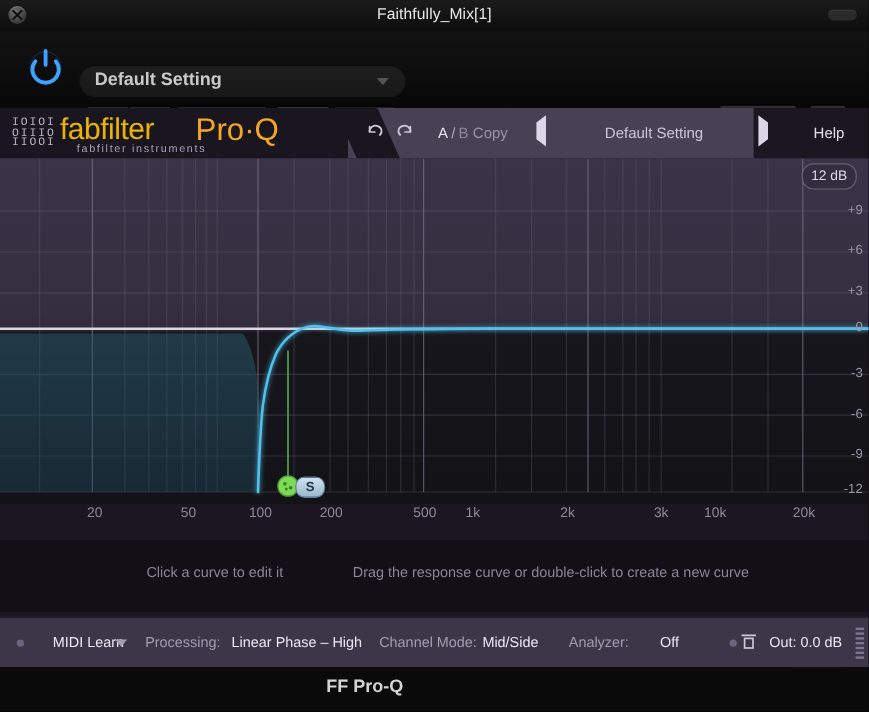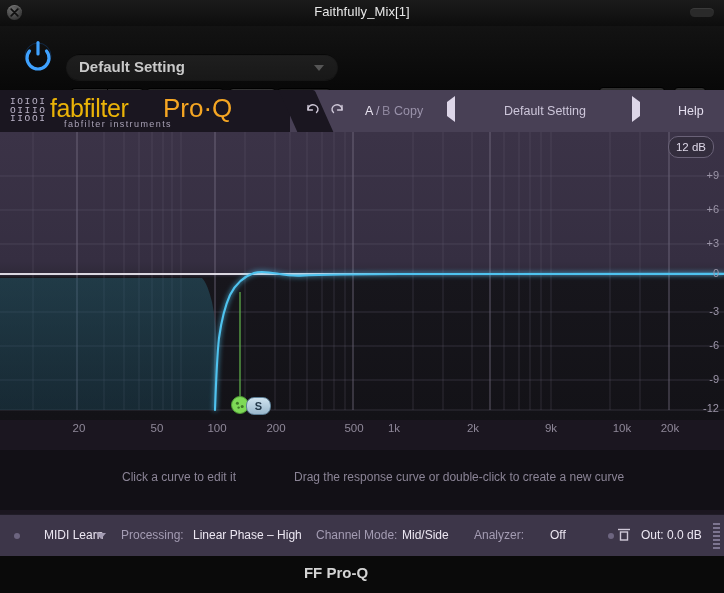--- a/index.html
+++ b/index.html
@@ -159,21 +159,21 @@
     left: 0; top: 90px;
     width: 724px; height: 466px;
     background: #1b1620;
     overflow: hidden;
   }
 
   
   .plug-header {
     position: absolute;
     left: 0; top: 0;
-    width: 724px; height: 42px;
+    width: 628px; height: 42px;
     background: #484055;
   }
   .plug-header-dark {
     position: absolute;
     left: 0; top: 0;
     width: 290px; height: 42px;
     background: #1a1620;
     border-bottom-right-radius: 0;
   }
   .plug-header-dark::after {
@@ -366,21 +366,20 @@
     background: #0a0a0a;
   }
   .footer-text {
     position: absolute;
     left: 0; top: 8px;
     width: 608px;
     text-align: center;
     font-size: 15px;
     font-weight: bold;
     color: #d4d4d4;
-    margin-left: 32px;
   }
 </style>
 </head>
 <body>
 
 <div id="app">
 
   <div class="titlebar">
     <div class="close-btn">
       <svg width="9" height="9" viewBox="0 0 9 9">
@@ -583,22 +582,22 @@
     </div>
 
     <div class="freq-axis">
       <div class="freq-tick" style="left:79px">20</div>
       <div class="freq-tick" style="left:157px">50</div>
       <div class="freq-tick" style="left:217px">100</div>
       <div class="freq-tick" style="left:276px">200</div>
       <div class="freq-tick" style="left:354px">500</div>
       <div class="freq-tick" style="left:394px">1k</div>
       <div class="freq-tick" style="left:473px">2k</div>
-      <div class="freq-tick" style="left:551px">9k</div>
-      <div class="freq-tick" style="left:622px">10k</div>
+      <div class="freq-tick" style="left:551px">3k</div>
+      <div class="freq-tick" style="left:596px">10k</div>
       <div class="freq-tick" style="left:670px">20k</div>
     </div>
 
     <div class="hint-bar">
       <div class="hint-text" id="hint-left">Click a curve to edit it</div>
       <div class="hint-text" id="hint-right">Drag the response curve or double-click to create a new curve</div>
     </div>
     <div class="curve-nav">
       <div class="cn-btn"></div>
       <div class="cn-btn"></div>

